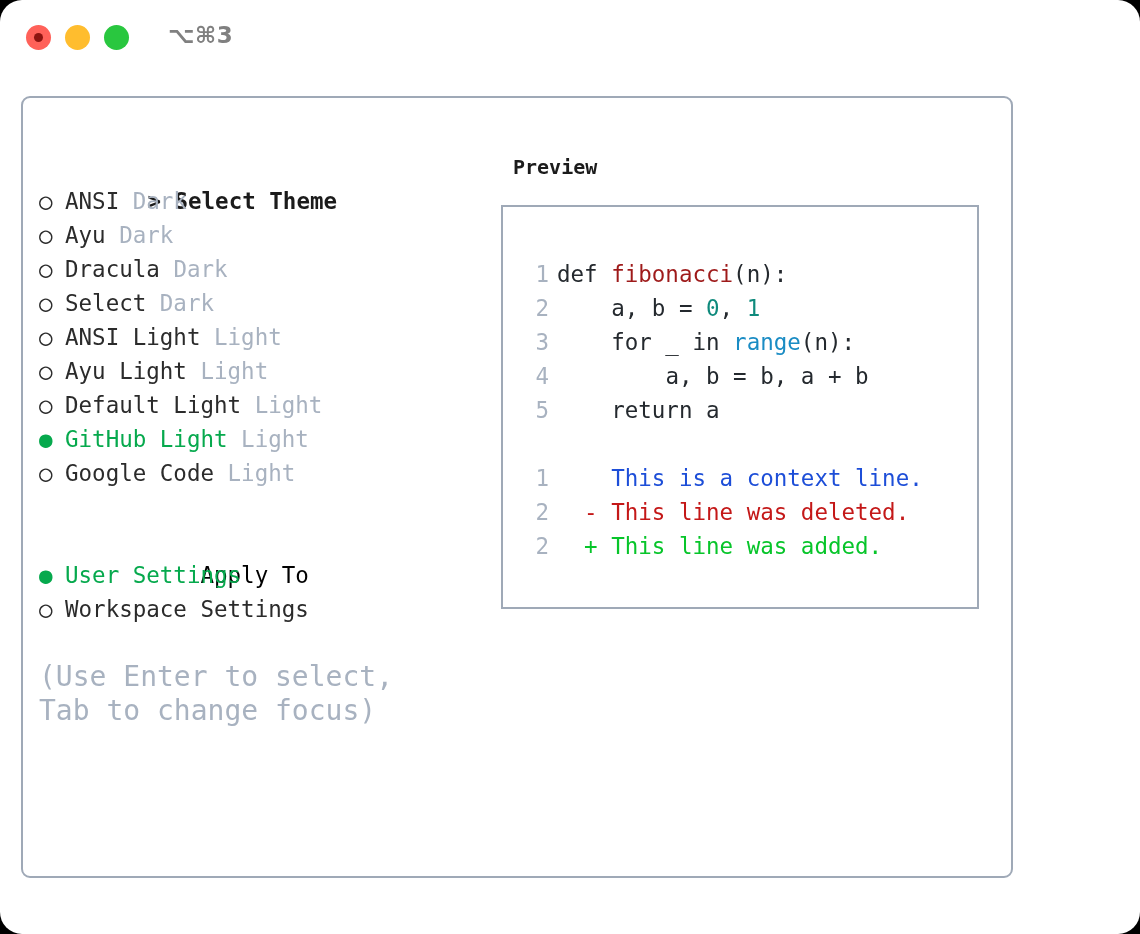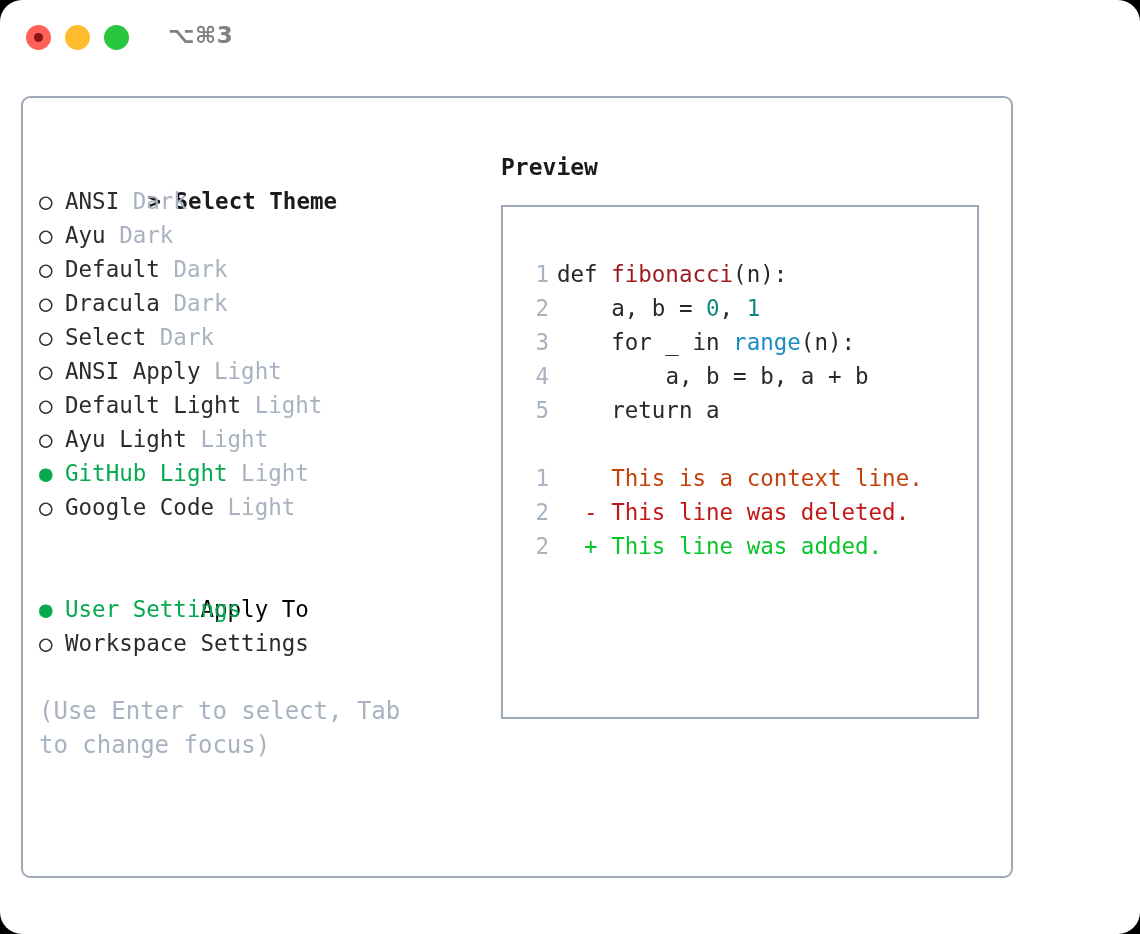--- a/index.html
+++ b/index.html
@@ -121,44 +121,45 @@
   .apply-head {
     height: 34px;
     line-height: 34px;
     font-size: 22.5px;
     color: #000000;
     white-space: pre;
   }
   #apply-block { margin-top: 34px; }
   #hint {
     margin-top: 34px;
-    font-size: 24px;
+    font-size: 28px;
     line-height: 34px;
     color: #a8b2c0;
     width: 400px;
   }
 
   
   #right-col {
     position: absolute;
     left: 478px;
     top: 52px;
     width: 490px;
   }
   #preview-title {
-    font-size: 23px;
+    font-size: 20px;
     font-weight: bold;
     color: #1b1b1b;
     height: 34px;
     line-height: 34px;
+    margin-left: 12px;
   }
   #preview-box {
     margin-top: 21px;
     width: 478px;
-    height: 514px;
+    height: 404px;
     border: 2px solid #9fa9b7;
     box-sizing: border-box;
     background: #ffffff;
     padding: 50px 16px 0 20px;
   }
   .code-line {
     height: 34px;
     line-height: 34px;
     font-size: 22.5px;
     white-space: pre;
@@ -168,21 +169,21 @@
     display: inline-block;
     width: 26px;
     color: #a8b2c0;
     text-align: right;
     margin-right: 8px;
   }
   .tok-fn      { color: #9e1a1a; }
   .tok-num     { color: #0f8a7c; }
   .tok-builtin { color: #1a8cc4; }
   .code-gap    { height: 34px; }
-  .diff-ctx    { color: #c2410c; }
+  .diff-ctx    { color: #1d4ed8; }
   .diff-del    { color: #c41818; }
   .diff-add    { color: #07c52a; }
 </style>
 </head>
 <body>
 
 <div id="window">
 
   <div id="titlebar">
     <div class="lights">
@@ -197,26 +198,25 @@
 
     <div id="left-col">
 
       <div class="section-title">
         <span>&gt; </span><span>Select Theme</span>
       </div>
 
       <div id="theme-list">
           <div class="opt-row"><span class="marker">○</span><span>ANSI</span><span> </span><span class="tag">Dark</span></div>
           <div class="opt-row"><span class="marker">○</span><span>Ayu</span><span> </span><span class="tag">Dark</span></div>
-          <div class="opt-row"><span class="marker">○</span><span>Default</span><span> </span><span class="tag">Dark</span></div>
           <div class="opt-row"><span class="marker">○</span><span>Dracula</span><span> </span><span class="tag">Dark</span></div>
           <div class="opt-row"><span class="marker">○</span><span>Select</span><span> </span><span class="tag">Dark</span></div>
-          <div class="opt-row"><span class="marker">○</span><span>ANSI Apply</span><span> </span><span class="tag">Light</span></div>
+          <div class="opt-row"><span class="marker">○</span><span>ANSI Light</span><span> </span><span class="tag">Light</span></div>
+          <div class="opt-row"><span class="marker">○</span><span>Ayu Light</span><span> </span><span class="tag">Light</span></div>
           <div class="opt-row"><span class="marker">○</span><span>Default Light</span><span> </span><span class="tag">Light</span></div>
-          <div class="opt-row"><span class="marker">○</span><span>Ayu Light</span><span> </span><span class="tag">Light</span></div>
           <div class="opt-row selected"><span class="marker">●</span><span>GitHub Light</span><span> </span><span class="tag">Light</span></div>
           <div class="opt-row"><span class="marker">○</span><span>Google Code</span><span> </span><span class="tag">Light</span></div>
         </div>
 
       <div id="apply-block">
         <div class="apply-head">
           <span class="marker"></span><span>Apply To</span>
         </div>
         <div id="apply-list">
             <div class="opt-row selected"><span class="marker">●</span><span>User Settings</span></div>

